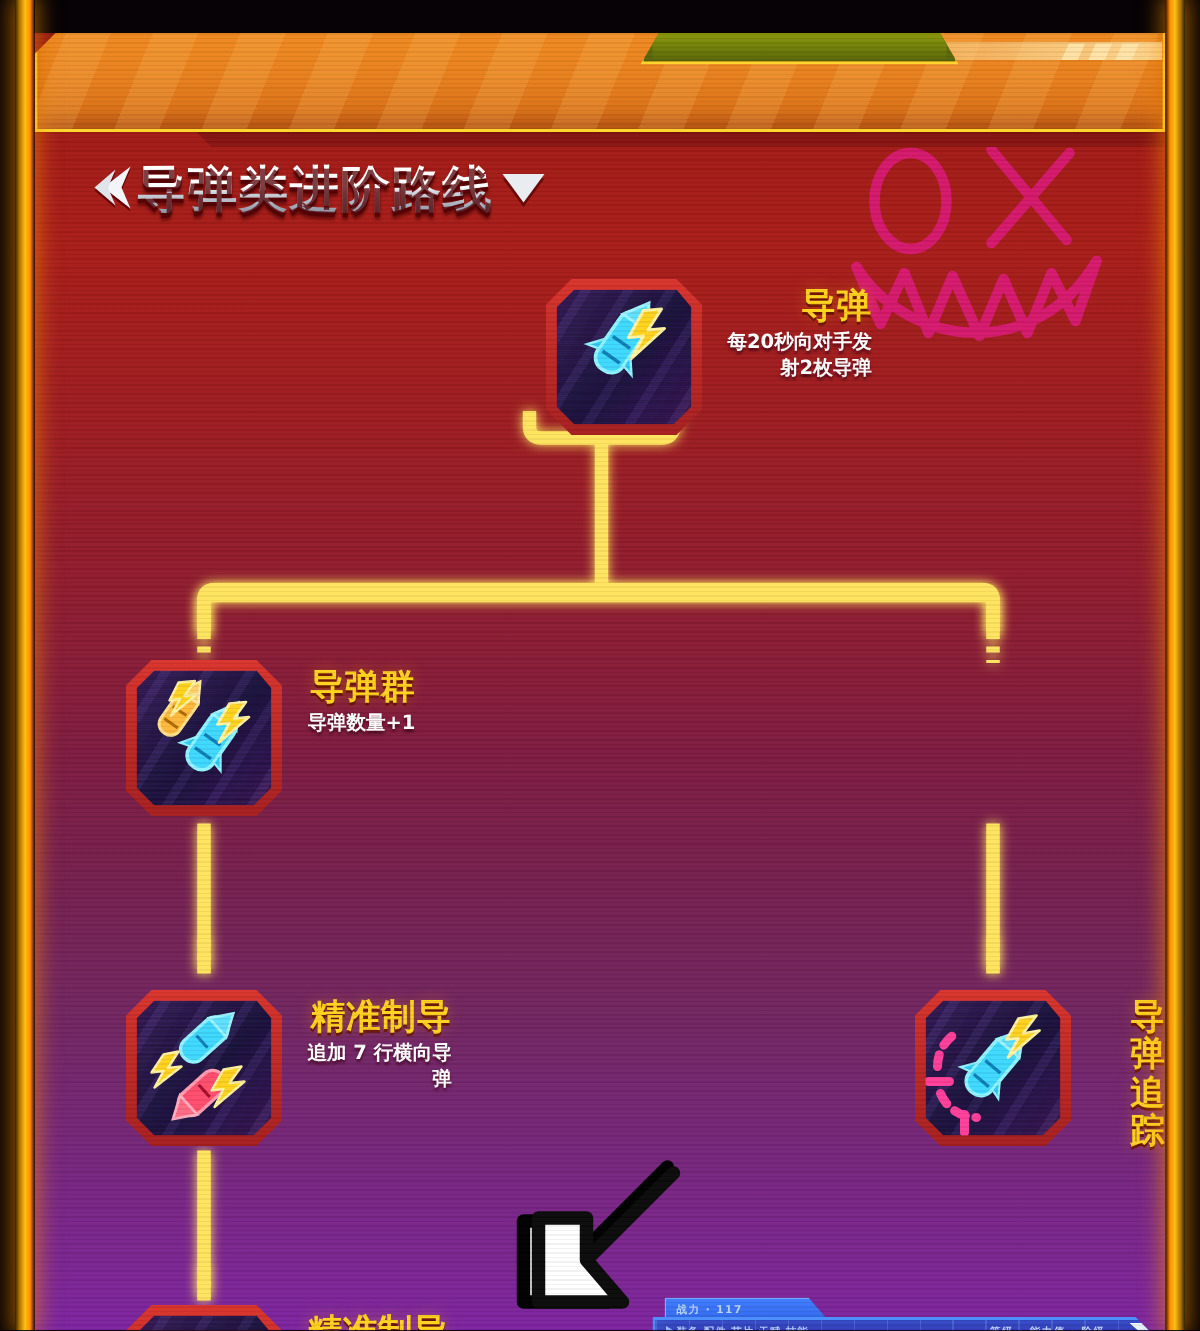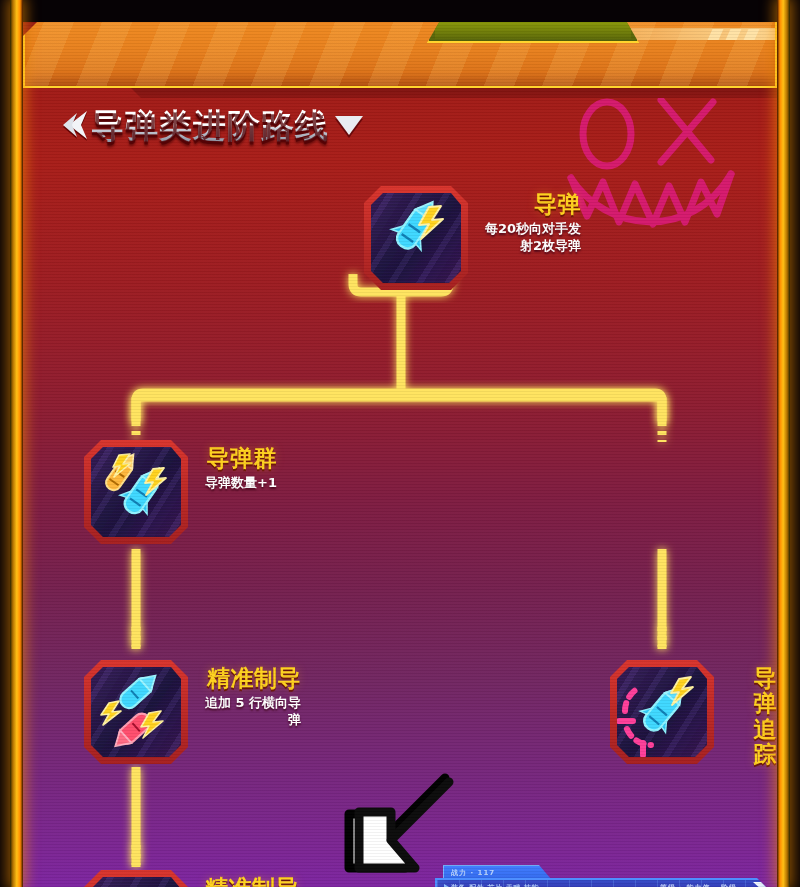--- a/index.html
+++ b/index.html
@@ -328,21 +328,21 @@
             <g transform="rotate(228 44 62)">
               <rect x="36" y="44" width="17" height="36" rx="8" fill="#ff4d6d" stroke="#ff9bb0" stroke-width="2.2"></rect>
               <path d="M36 50 L44.5 36 L53 50 Z" fill="#ff6a84" stroke="#ffadc0" stroke-width="1.8"></path>
               <line x1="39" y1="64" x2="50" y2="64" stroke="#a50d2c" stroke-width="2"></line>
             </g>
             <path d="M58 46 L50 60 L58 59 L52 71 L72 54 L62 55 L70 44 Z" fill="#ffd21e" stroke="#fff2a0" stroke-width="1.6" stroke-linejoin="round"></path>
           </svg>
         </div>
         <div class="txt">
           <div class="n-title">精准制导</div>
-          <div class="n-desc" style="white-space:pre-line">追加 5 行横向导
+          <div class="n-desc" style="white-space:pre-line">追加 7 行横向导
 弹</div>
         </div>
       </div>
 
       <div class="node" style="left:587px; top:638px;">
         <div class="frame">
           <div class="inset"></div>
           <svg viewBox="0 0 90 90">
             <g fill="none" stroke="#ff3f9a" stroke-width="6" stroke-linecap="round">
               <path d="M8 44 A26 26 0 0 1 20 22" stroke-dasharray="8 7"></path>

